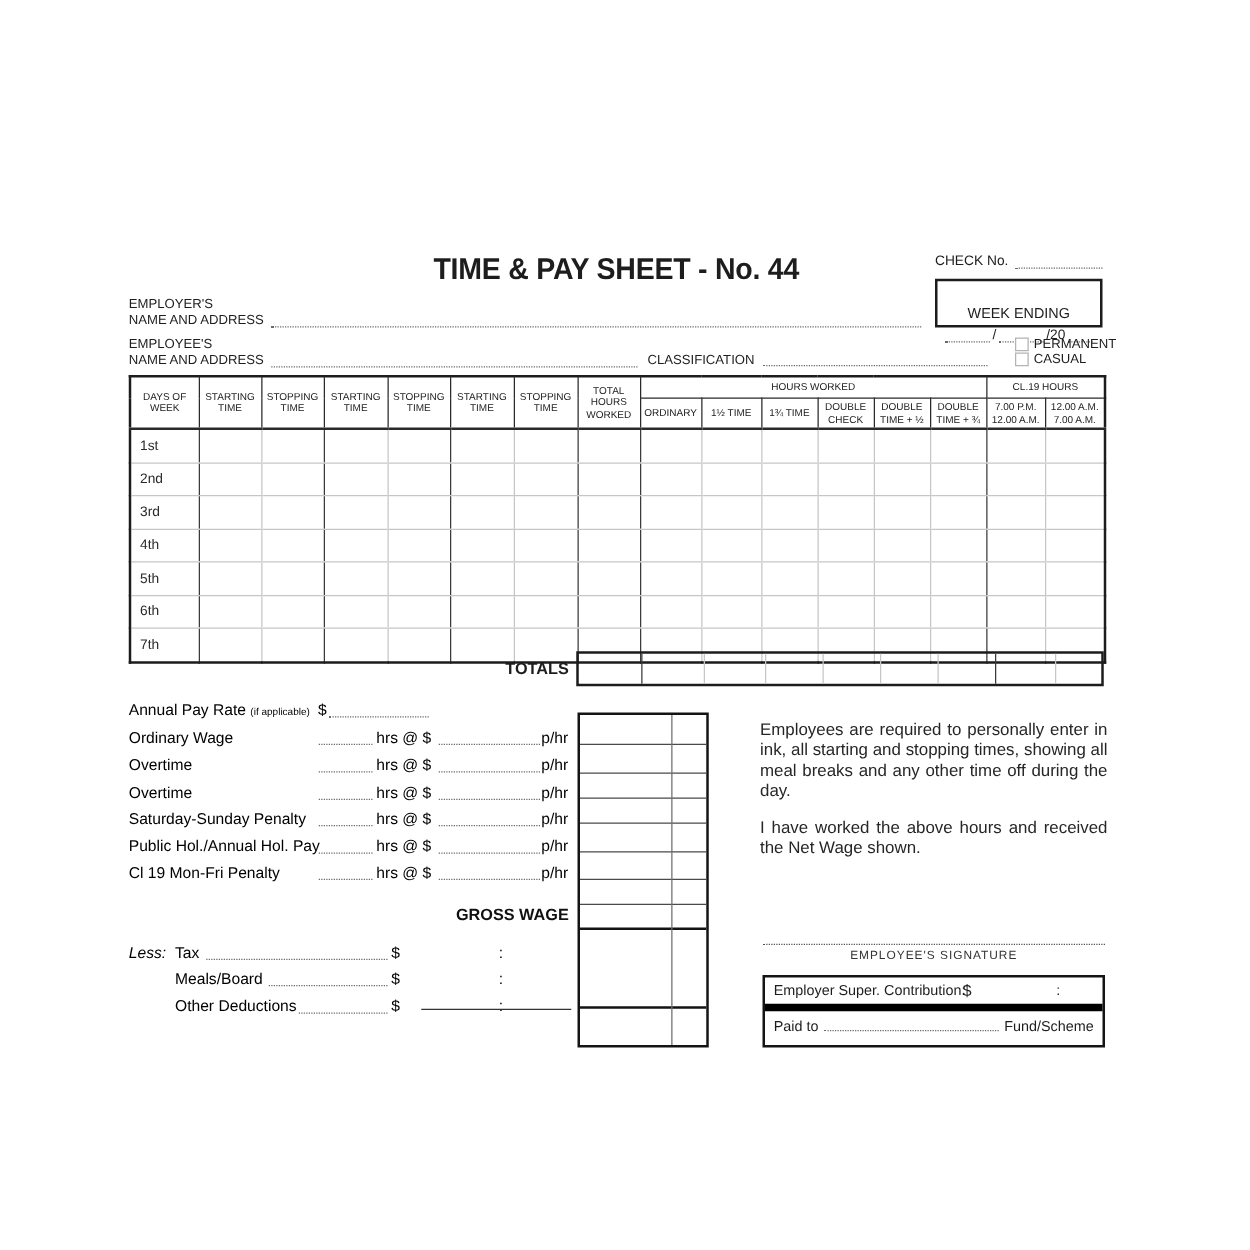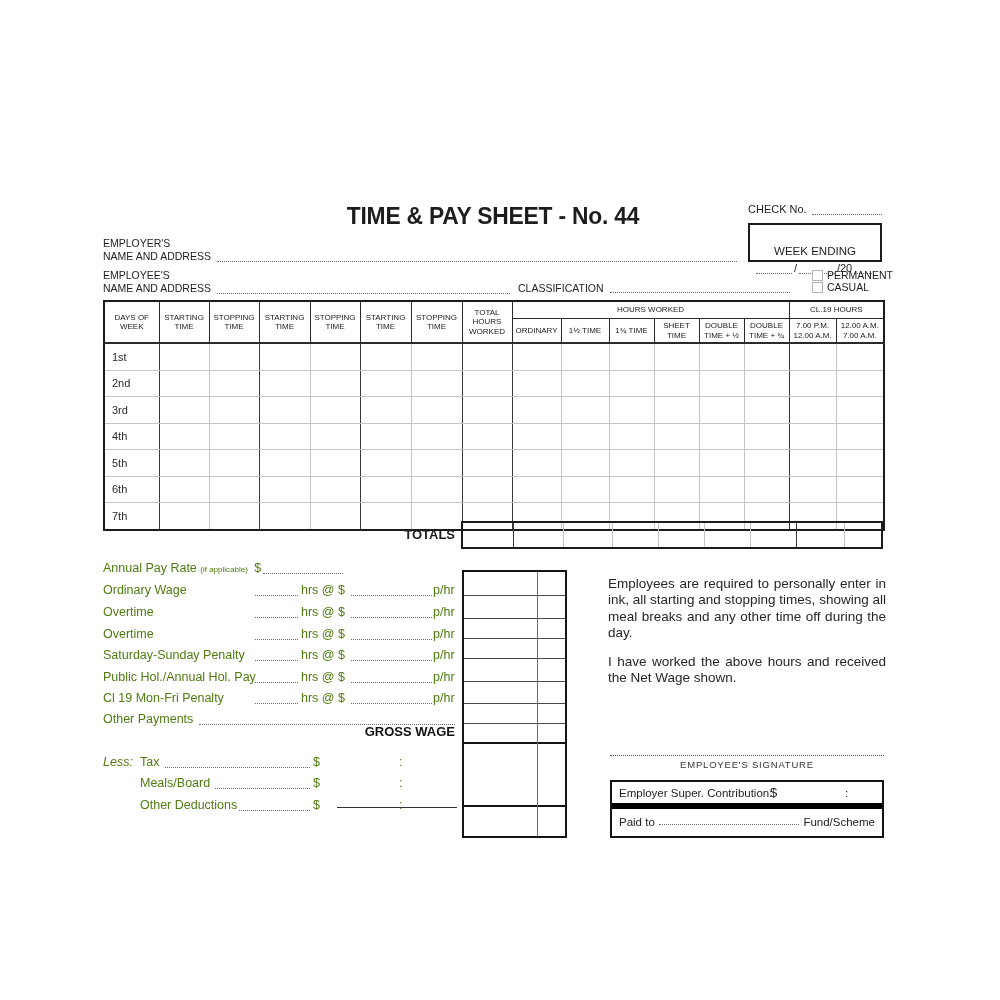--- a/index.html
+++ b/index.html
@@ -63,21 +63,21 @@
   .totals-label { left:103px; top:527px; width:352px; text-align:right; font-size:13px; font-weight:bold; }
   .totals-strip {
     left:461px; top:521px; width:422px; height:28px; box-sizing:border-box;
     border:2px solid #1c1c1c; display:flex;
   }
   .totals-strip .cell { border-left:1px solid #c6c6c6; }
   .totals-strip .cell:first-child { border-left:none; }
   .totals-strip .cell.maj { border-left:1.5px solid #3a3a3a; }
 
   
-  .line { position:absolute; left:103px; width:352px; height:15px; font-size:12.5px; line-height:15px; color:#4d7c0f; }
+  .line { position:absolute; left:103px; width:352px; height:15px; font-size:12.5px; line-height:15px; color:#000000; }
   .line .lab { position:absolute; left:0; }
   .line .dots1 { position:absolute; left:152px; width:43px; bottom:2px; }
   .line .hrs { position:absolute; left:198px; }
   .line .dots2 { position:absolute; left:248px; width:81px; bottom:2px; }
   .line .phr { position:absolute; left:330px; }
   .annual .note { font-size:8px; }
   .annual .cur { margin-left:3px; }
   .annual .dotsA { position:absolute; left:160px; width:80px; bottom:2px; }
   .opline .dotsO { position:absolute; left:96px; right:0; bottom:2px; }
   .rightbold { text-align:right; font-weight:bold; font-size:13px; color:#111; }
@@ -191,21 +191,21 @@
           <th rowspan="2" class="deep">STARTING TIME</th>
           <th rowspan="2" class="deep">STOPPING TIME</th>
           <th rowspan="2" class="deep">TOTAL HOURS WORKED</th>
           <th colspan="6">HOURS WORKED</th>
           <th colspan="2">CL.19 HOURS</th>
         </tr>
         <tr class="sub">
           <th>ORDINARY</th>
           <th>1½ TIME</th>
           <th>1¾ TIME</th>
-          <th>SHEET TIME</th>
+          <th>DOUBLE CHECK</th>
           <th>DOUBLE TIME + ½</th>
           <th>DOUBLE TIME + ¾</th>
           <th>
             <span style="display:block">7.00 P.M.</span>
             <span style="display:block">12.00 A.M.</span>
           </th>
           <th>
             <span style="display:block">12.00 A.M.</span>
             <span style="display:block">7.00 A.M.</span>
           </th>
@@ -400,24 +400,20 @@
     <span class="phr">p/hr</span>
   </div>
   <div class="line" style="top:691px">
     <span class="lab">Cl 19 Mon-Fri Penalty</span>
     <span class="dots1 leader"></span>
     <span class="hrs">hrs @ $</span>
     <span class="dots2 leader"></span>
     <span class="phr">p/hr</span>
   </div>
 
-  <div class="line opline" style="top:712px">
-    <span class="lab">Other Payments</span>
-    <span class="dotsO leader"></span>
-  </div>
 
   <div class="line rightbold" style="top:724px">GROSS WAGE</div>
 
   <div class="line ded" style="top:754.5px">
     <span class="less">Less:</span>
     <span class="lab">Tax</span>
     <span class="dots leader" style="left:62px; width:145px"></span>
     <span class="cur">$</span>
     <span class="col">:</span>
   </div>

